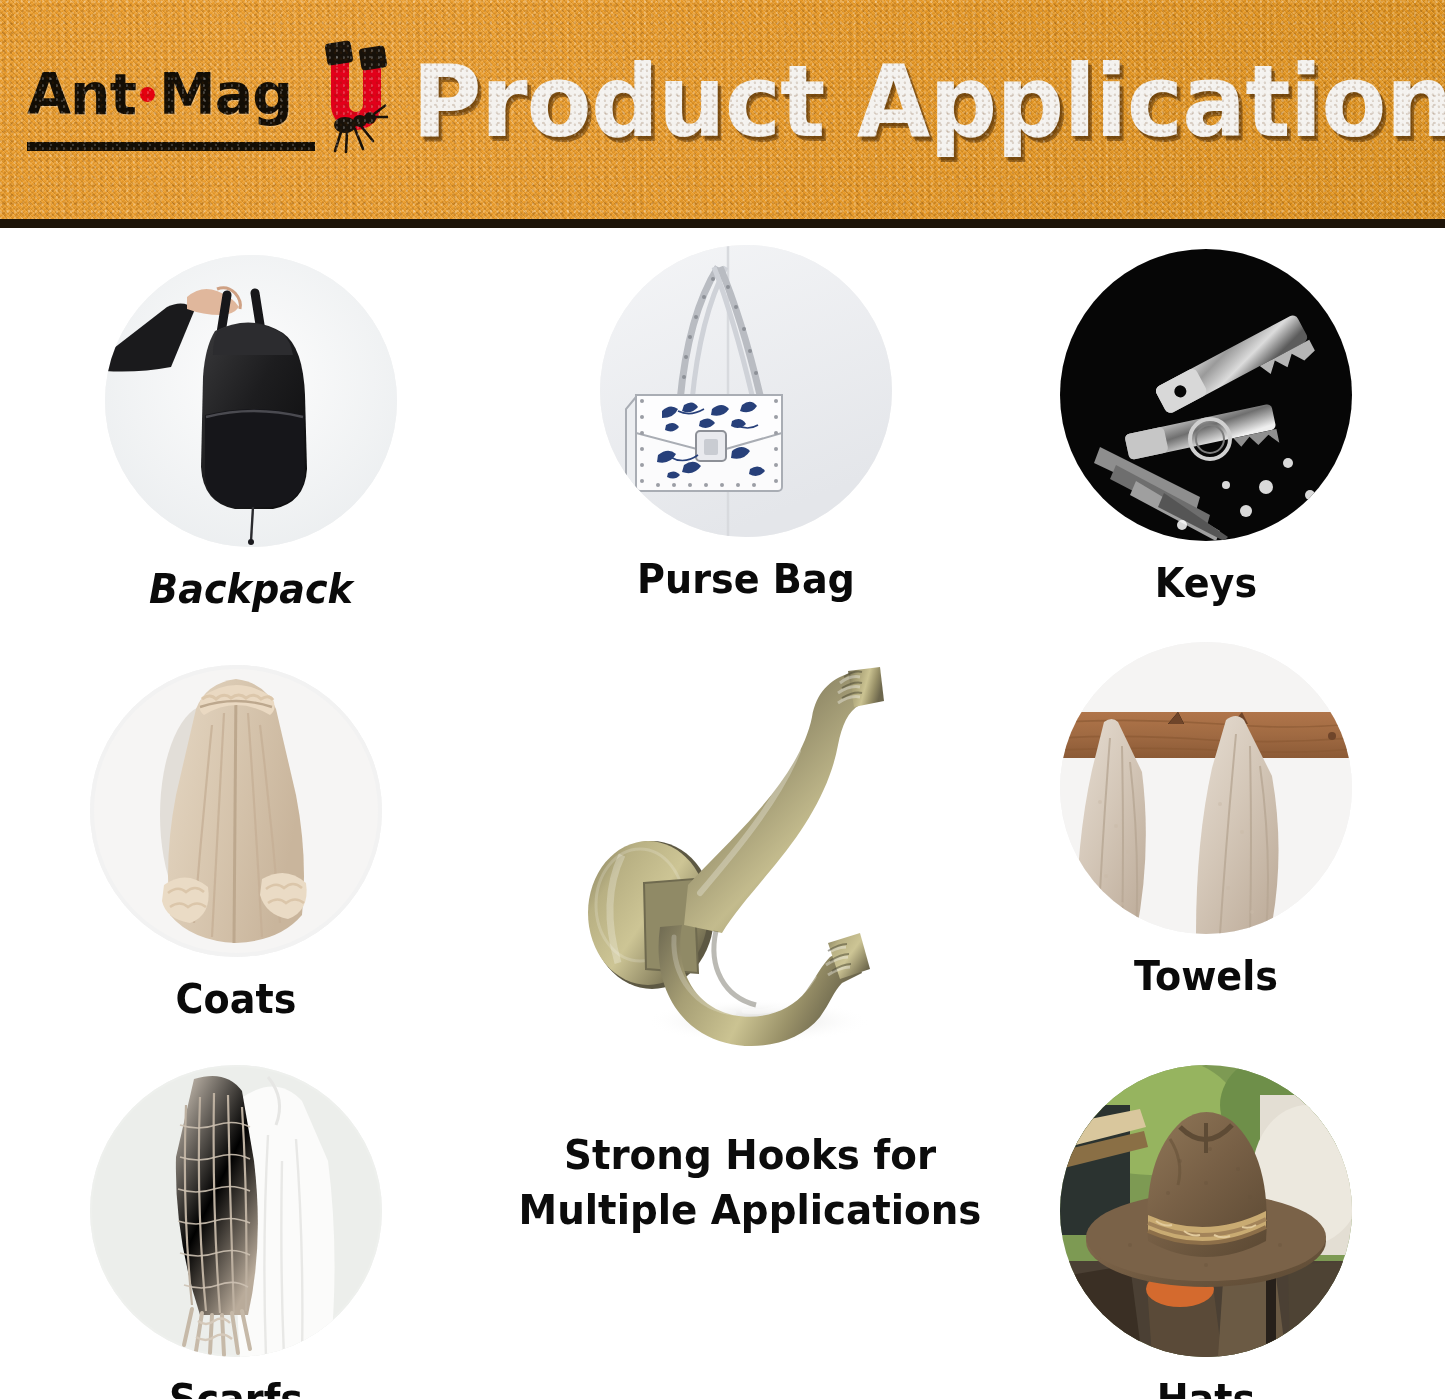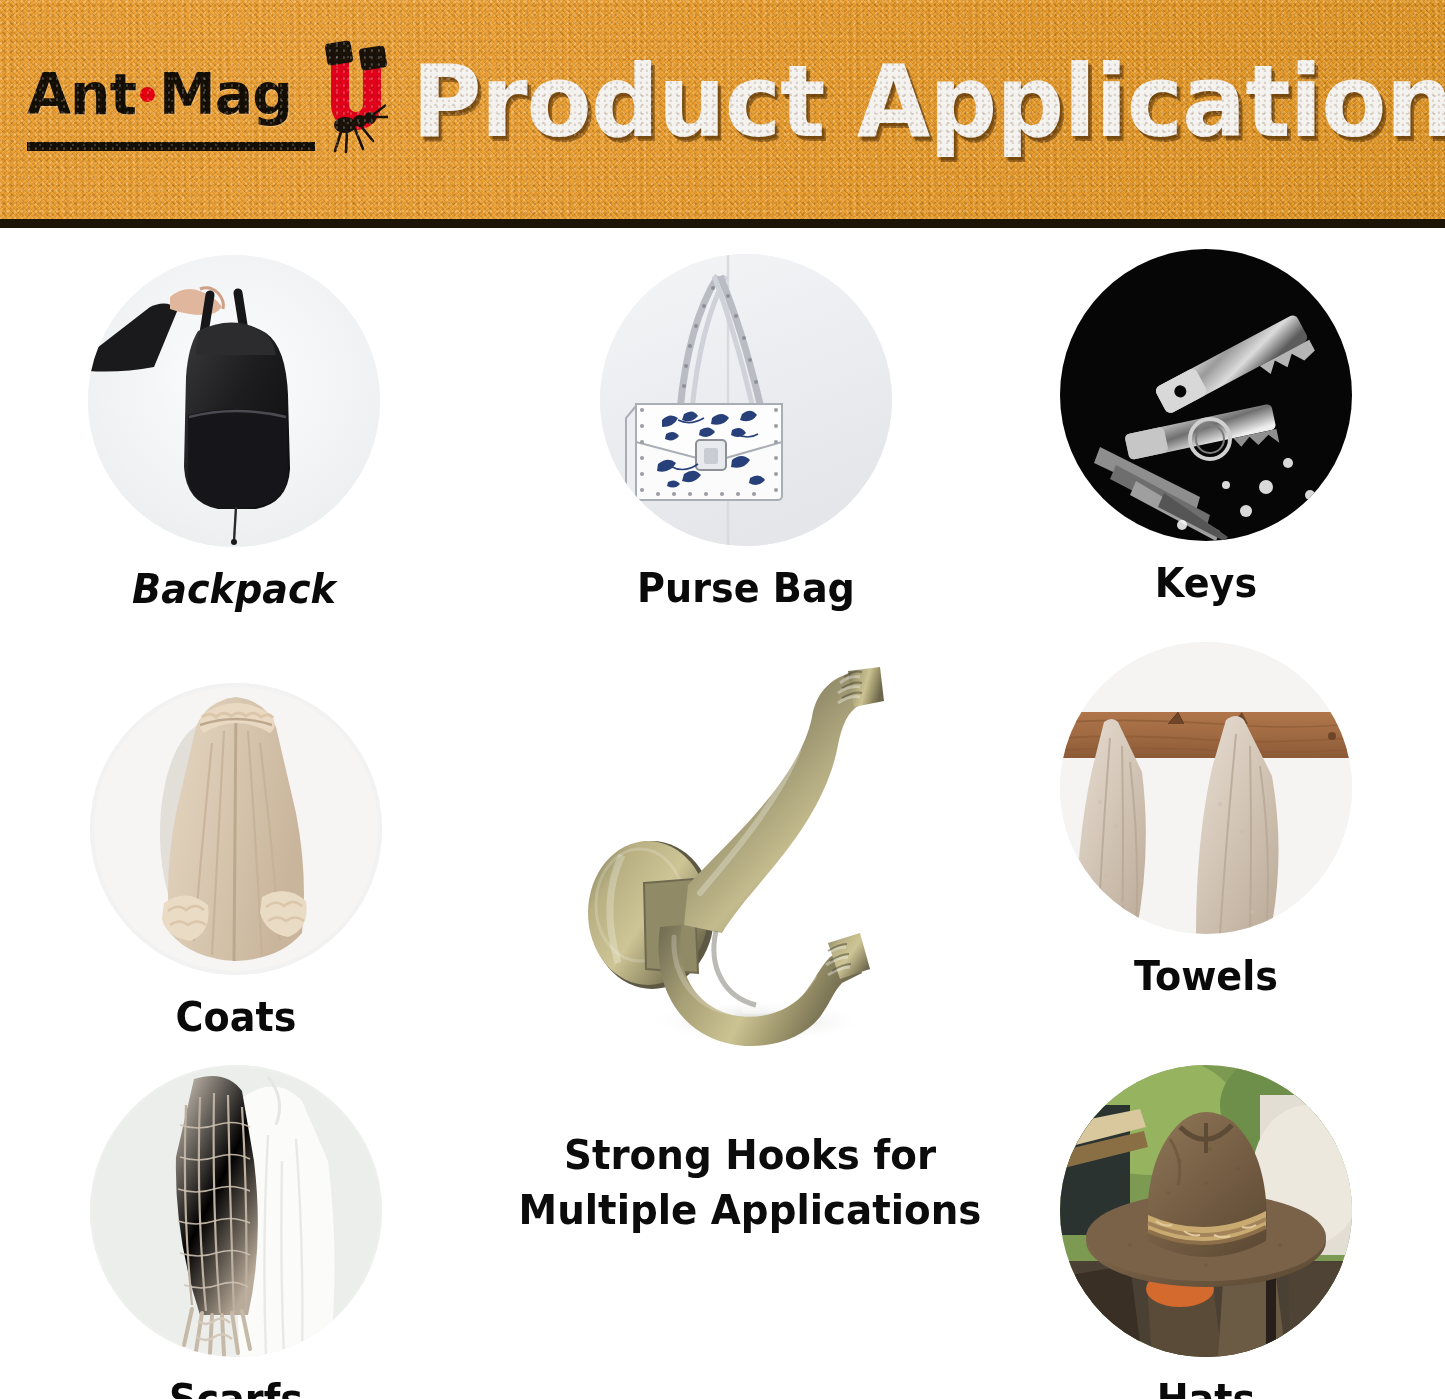--- a/index.html
+++ b/index.html
@@ -80,24 +80,24 @@
     position:absolute; width:100%; text-align:center;
     font-family:"DejaVu Sans", sans-serif;
     font-weight:bold;
     font-size:41px;
     color:#0a0a0a;
     white-space:nowrap;
     transform:scaleX(0.93);
   }
 
   
-  #cell-backpack { left:88px;   top:255px;  width:292px;font-style:italic; }
-  #cell-purse    { left:600px;  top:254px;  width:292px; }
+  #cell-backpack { left:105px;   top:255px;  width:292px;font-style:italic; }
+  #cell-purse    { left:600px;  top:245px;  width:292px; }
   #cell-keys     { left:1060px; top:249px;  width:292px; }
-  #cell-coats    { left:90px;   top:683px;  width:292px; }
+  #cell-coats    { left:90px;   top:665px;  width:292px; }
   #cell-towels   { left:1060px; top:642px;  width:292px; }
   #cell-scarfs   { left:90px;   top:1065px; width:292px; }
   #cell-hats     { left:1060px; top:1065px; width:292px; }
 
   .cell .photo { width:292px; height:292px; }
   .cell .label { top:310px; }
 
   
   #hook-wrap { position:absolute; left:548px; top:625px; width:400px; height:450px; }
   #center-text {

